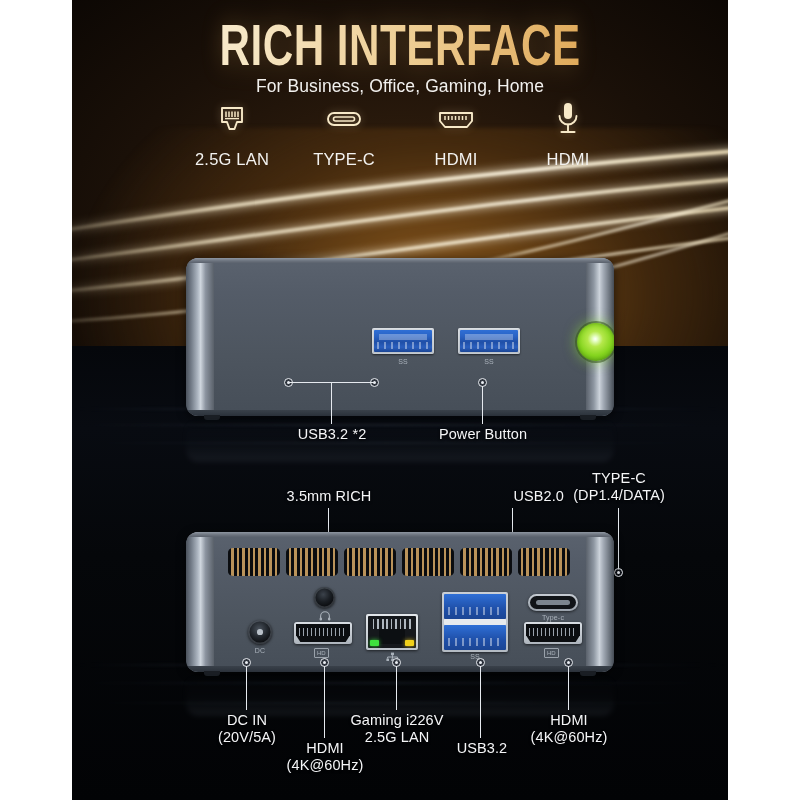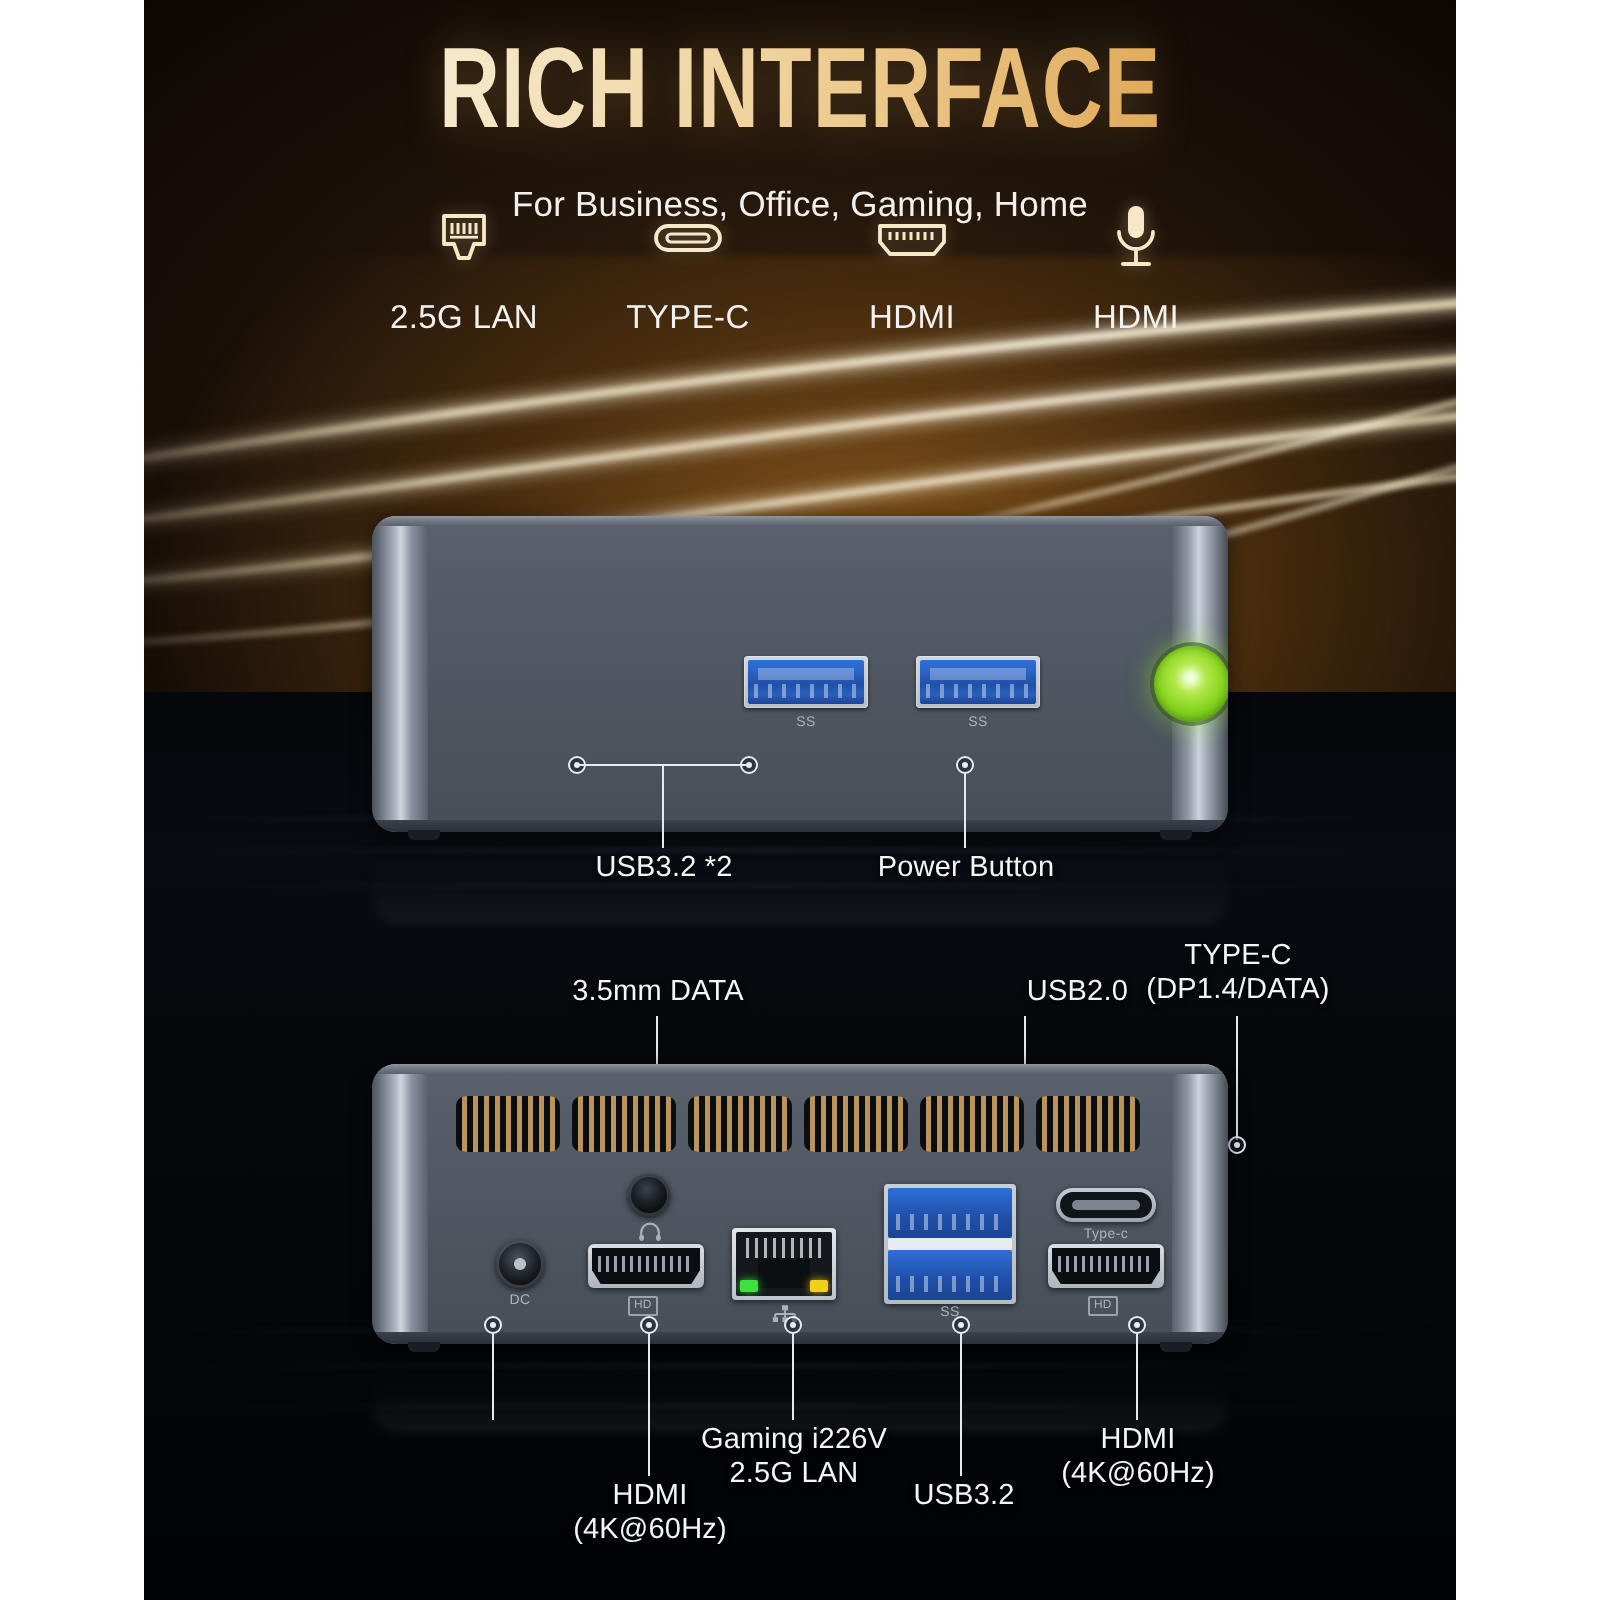--- a/index.html
+++ b/index.html
@@ -44,21 +44,21 @@
     margin:0;padding-top:10px;
     font-size:44px;font-weight:700;letter-spacing:.5px;
     font-family:"Liberation Sans",sans-serif;
     transform:scaleY(1.30) scaleX(.96);transform-origin:top center;
     background:linear-gradient(100deg,#fdf6e6 0%,#f6e6c4 26%,#edcb8f 54%,#e0ab5c 78%,#d79c47 100%);
     -webkit-background-clip:text;background-clip:text;color:transparent;
     -webkit-text-fill-color:transparent;
     filter:drop-shadow(0 0 10px rgba(226,170,90,.30));
   }
   .subtitle{
-    margin:16px;padding-top:16px;
+    margin:0;padding-top:16px;
     font-size:17.5px;color:#f2f1ef;font-weight:400;letter-spacing:.1px;
   }
 
   
   .icon-row{
     position:absolute;left:0;right:0;top:96px;
     display:flex;justify-content:center;align-items:flex-end;gap:26px;
   }
   .icon-cell{width:86px;text-align:center;}
   .icon-glyph{height:46px;display:flex;align-items:center;justify-content:center;}
@@ -385,21 +385,21 @@
   <div class="co-dot" style="left:212px;top:378px;"></div>
   <div class="co-dot" style="left:298px;top:378px;"></div>
   <div class="co-line" style="left:216px;top:382px;width:87px;height:1.4px;"></div>
   <div class="co-line" style="left:259px;top:382px;width:1.4px;height:42px;"></div>
   <div class="co-label" style="left:189px;top:426px;width:142px;">USB3.2 *2</div>
 
   <div class="co-dot" style="left:406px;top:378px;"></div>
   <div class="co-line" style="left:410px;top:386px;width:1.4px;height:38px;"></div>
   <div class="co-label" style="left:340px;top:426px;width:142px;">Power Button</div>
 
-  <div class="co-label" style="left:186px;top:488px;width:142px;">3.5mm DATA</div>
+  <div class="co-label" style="left:186px;top:488px;width:142px;">3.5mm RICH</div>
   <div class="co-line" style="left:256px;top:508px;width:1.4px;height:62px;"></div>
   <div class="co-dot" style="left:252px;top:568px;"></div>
 
   <div class="co-label" style="left:388px;top:488px;width:104px;text-align:right;">USB2.0</div>
   <div class="co-line" style="left:440px;top:508px;width:1.4px;height:62px;"></div>
   <div class="co-dot" style="left:436px;top:568px;"></div>
 
   <div class="co-label" style="left:462px;top:470px;width:170px;">TYPE-C
 (DP1.4/DATA)</div>
   <div class="co-line" style="left:546px;top:508px;width:1.4px;height:62px;"></div>
@@ -468,20 +468,22 @@
       </div>
       <div class="silk-box" style="left:358px;top:116px;">HD</div>
     </div>
     <div class="foot" style="left:18px;"></div>
     <div class="foot" style="right:18px;"></div>
   </div>
   <div class="dev-reflection" style="left:114px;top:674px;width:428px;height:42px;"></div>
 
   <div class="co-dot" style="left:170px;top:658px;"></div>
   <div class="co-line" style="left:174px;top:666px;width:1.4px;height:44px;"></div>
+  <div class="co-label" style="left:108px;top:712px;width:134px;">DC IN
+(20V/5A)</div>
 
   <div class="co-dot" style="left:248px;top:658px;"></div>
   <div class="co-line" style="left:252px;top:666px;width:1.4px;height:72px;"></div>
   <div class="co-label" style="left:186px;top:740px;width:134px;">HDMI
 (4K@60Hz)</div>
 
   <div class="co-dot" style="left:320px;top:658px;"></div>
   <div class="co-line" style="left:324px;top:666px;width:1.4px;height:44px;"></div>
   <div class="co-label" style="left:256px;top:712px;width:138px;">Gaming i226V
 2.5G LAN</div>

